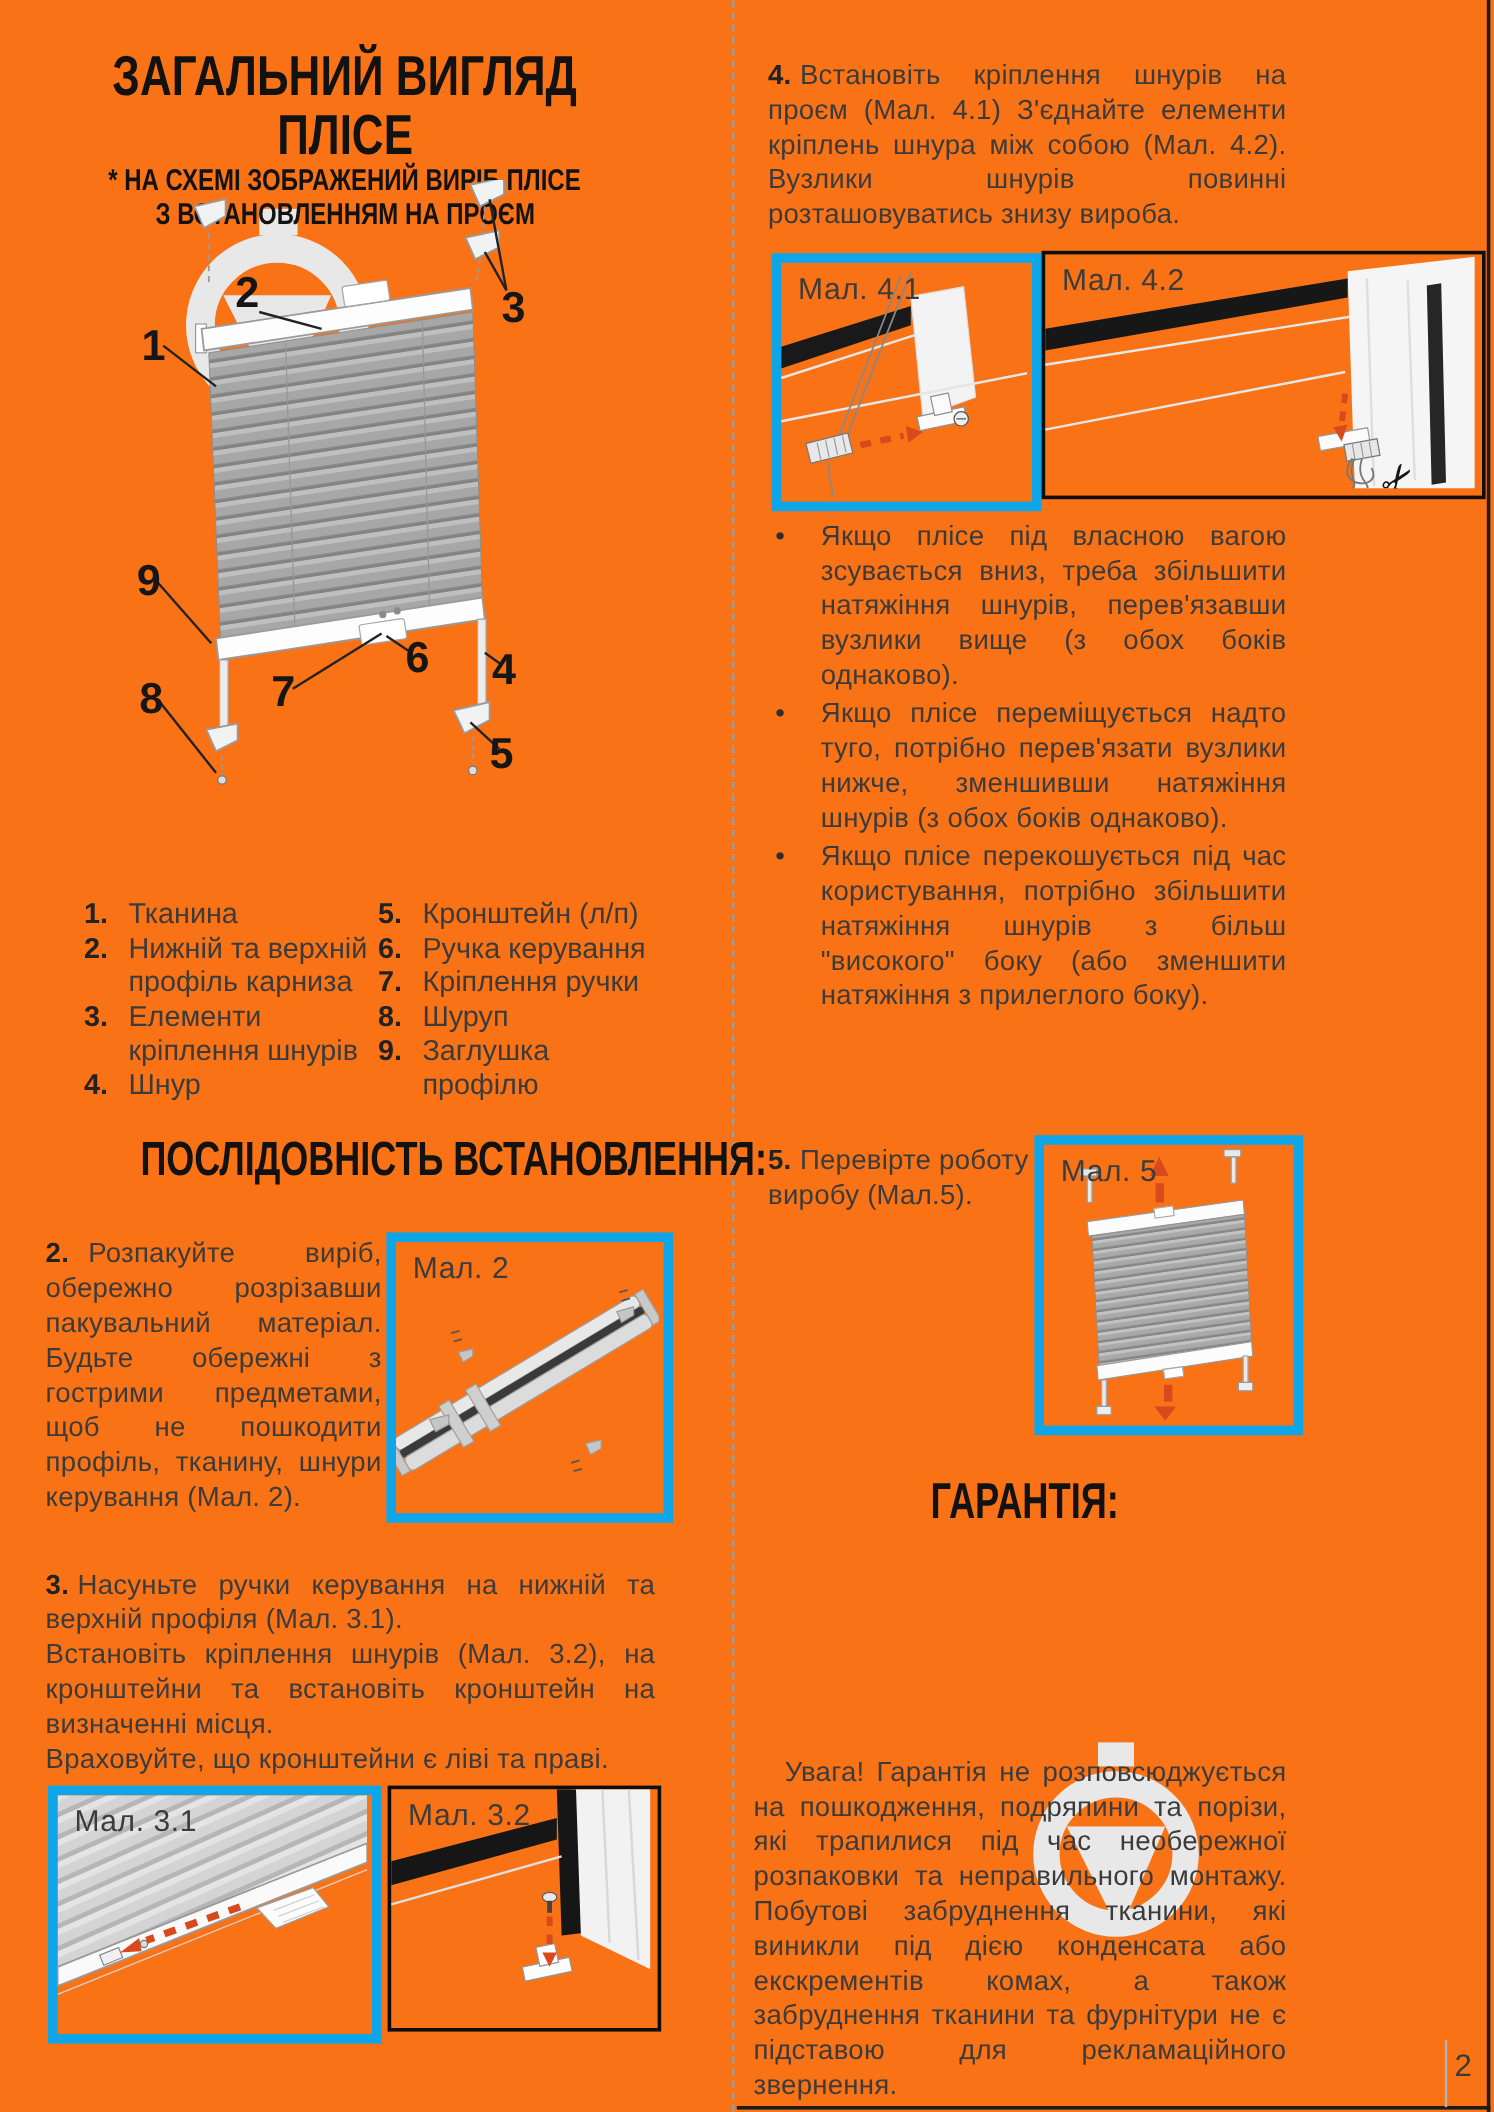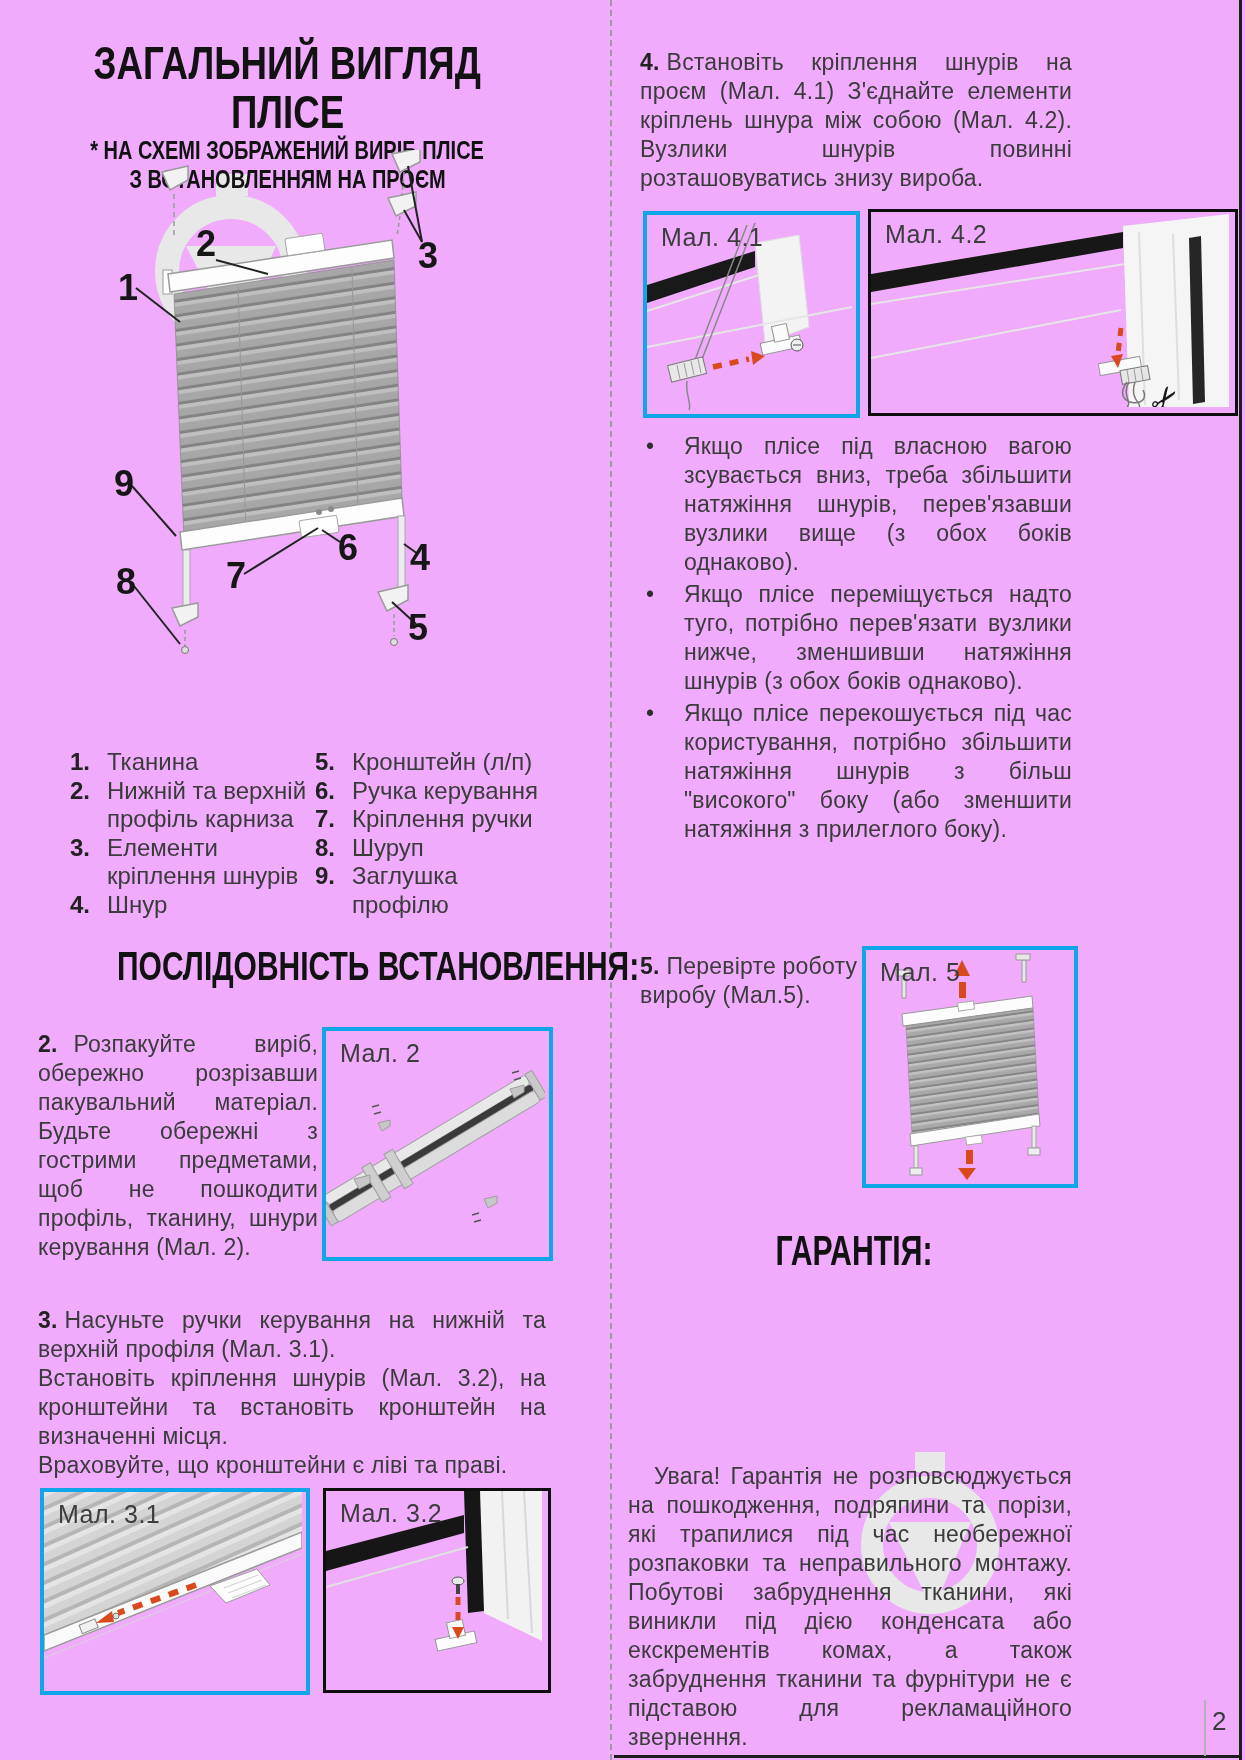--- a/index.html
+++ b/index.html
@@ -1,37 +1,37 @@
 <!DOCTYPE html>
 <html><head>
 <meta charset="utf-8">
 <style>
   html,body{margin:0;padding:0;background:#fff;}
-  #page{position:relative;width:1245px;height:1760px;background:#f0abfc;overflow:hidden;
+  #page{position:relative;width:1245px;height:1760px;background:#f97316;overflow:hidden;
         font-family:"Liberation Sans",sans-serif;color:#3b3b3b;}
   .abs{position:absolute;}
   .wm{position:absolute;z-index:0;}
   .layer{z-index:1;}
   .divider{position:absolute;left:610px;top:0;height:1760px;width:0;border-left:2px dashed #9b9b9b;z-index:1;}
   .edgeline{position:absolute;left:1239px;top:0;width:3px;height:1760px;background:#1c1c1c;z-index:2;}
   .bottomline{position:absolute;left:614px;top:1755px;width:628px;height:3px;background:#1c1c1c;z-index:2;}
   .h-cond{display:inline-block;font-weight:bold;white-space:nowrap;transform:scaleX(.78);transform-origin:50% 50%;color:#121212;}
   .title{left:30px;top:38px;width:515px;text-align:center;font-size:47px;line-height:49px;}
   .subtitle{left:30px;top:136px;width:515px;text-align:center;font-size:25px;line-height:29px;}
   .subtitle .h-cond{transform:scaleX(.8);}
   .sectitle{left:30px;top:944px;width:515px;text-align:left;font-size:40px;line-height:44px;}
   .wtitle{left:628px;top:1228px;width:452px;text-align:center;font-size:42px;line-height:46px;}
   .body{font-size:23px;line-height:29px;text-align:justify;letter-spacing:.2px;color:#3b3b3b;}
   .stepnum{font-weight:bold;color:#222;margin-right:16px;}
   .stepnum-sm{font-weight:bold;color:#222;margin-right:7px;}
   .legend{font-size:24px;line-height:28.5px;color:#3b3b3b;}
   .legend .li{position:relative;padding-left:37px;}
   .legend b{position:absolute;left:0;color:#222;}
   .figbox{position:absolute;background:transparent;z-index:1;}
-  .figbox.thin{border:4px solid #0ea5e9;}
+  .figbox.thin{border:8px solid #0ea5e9;}
   .figbox.thick{border:3px solid #0e0e0e;}
   .figbox svg{position:absolute;left:0;top:0;}
   .figlabel{position:absolute;top:8px;left:14px;font-size:25px;color:#3c3c3c;letter-spacing:.5px;z-index:2;}
   .bullets{margin:0;padding:0;list-style:none;}
   .bullets li{position:relative;padding-left:44px;margin-bottom:3px;}
   .bullets li::before{content:"\2022";position:absolute;left:6px;top:0;color:#2e2e2e;}
   .pagenum{left:1212px;top:1706px;font-size:26px;color:#3a3a3a;z-index:2;}
   .pagenumline{left:1204px;top:1700px;width:2px;height:56px;background:#b3b3b3;z-index:2;}
 </style>
 </head>

